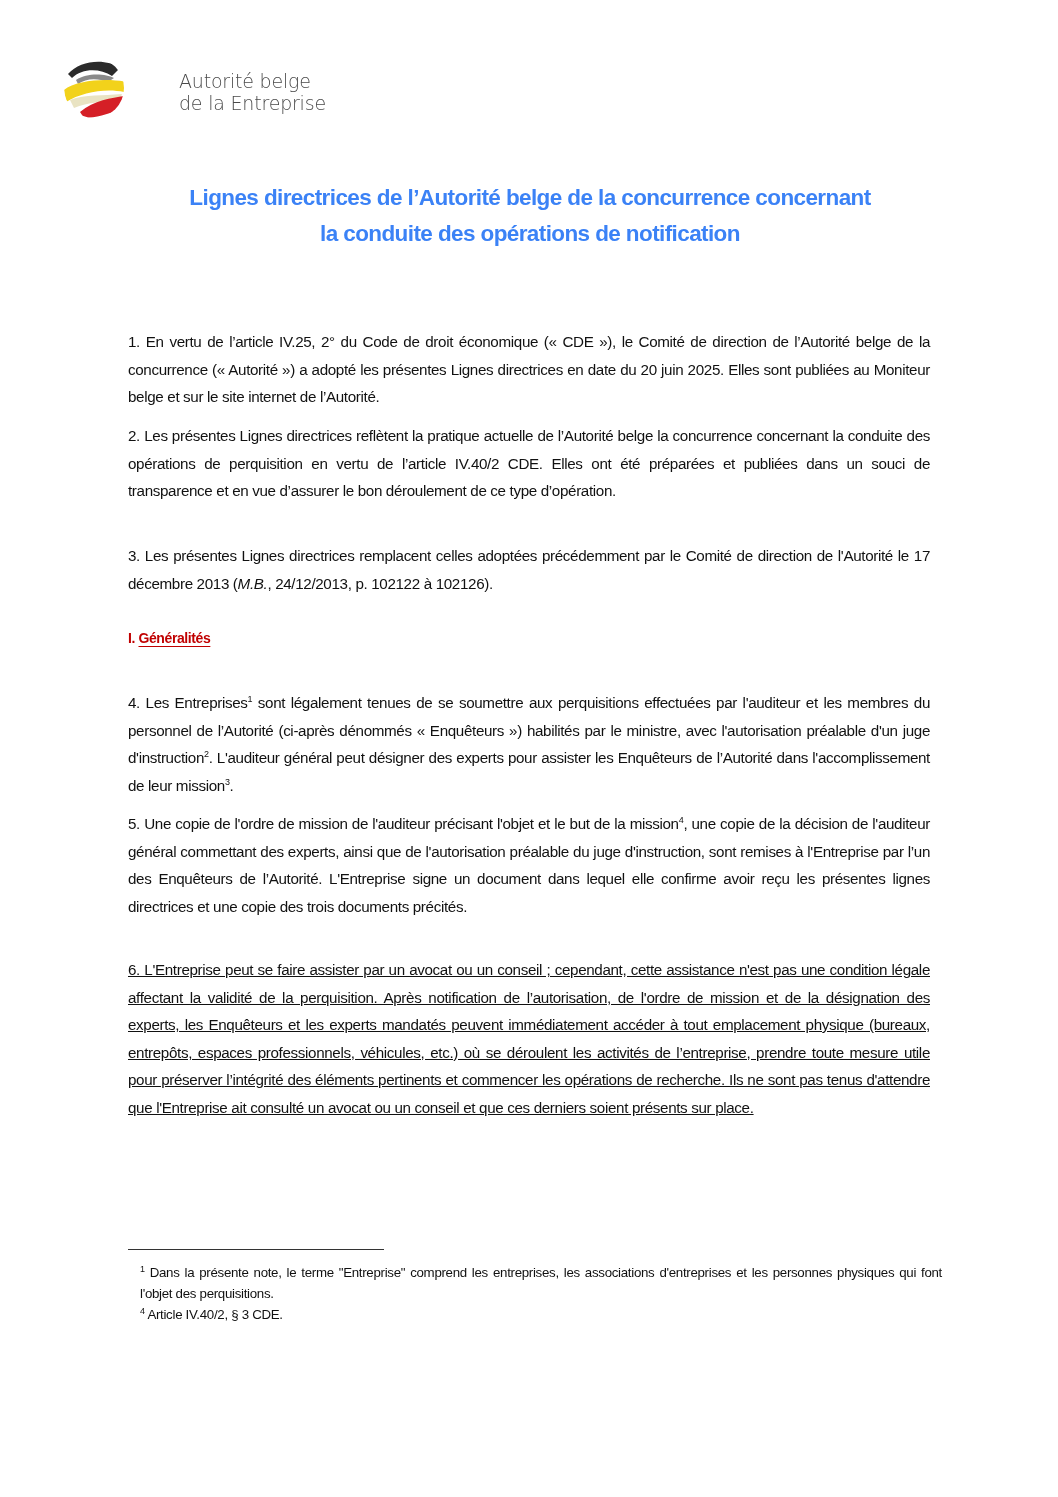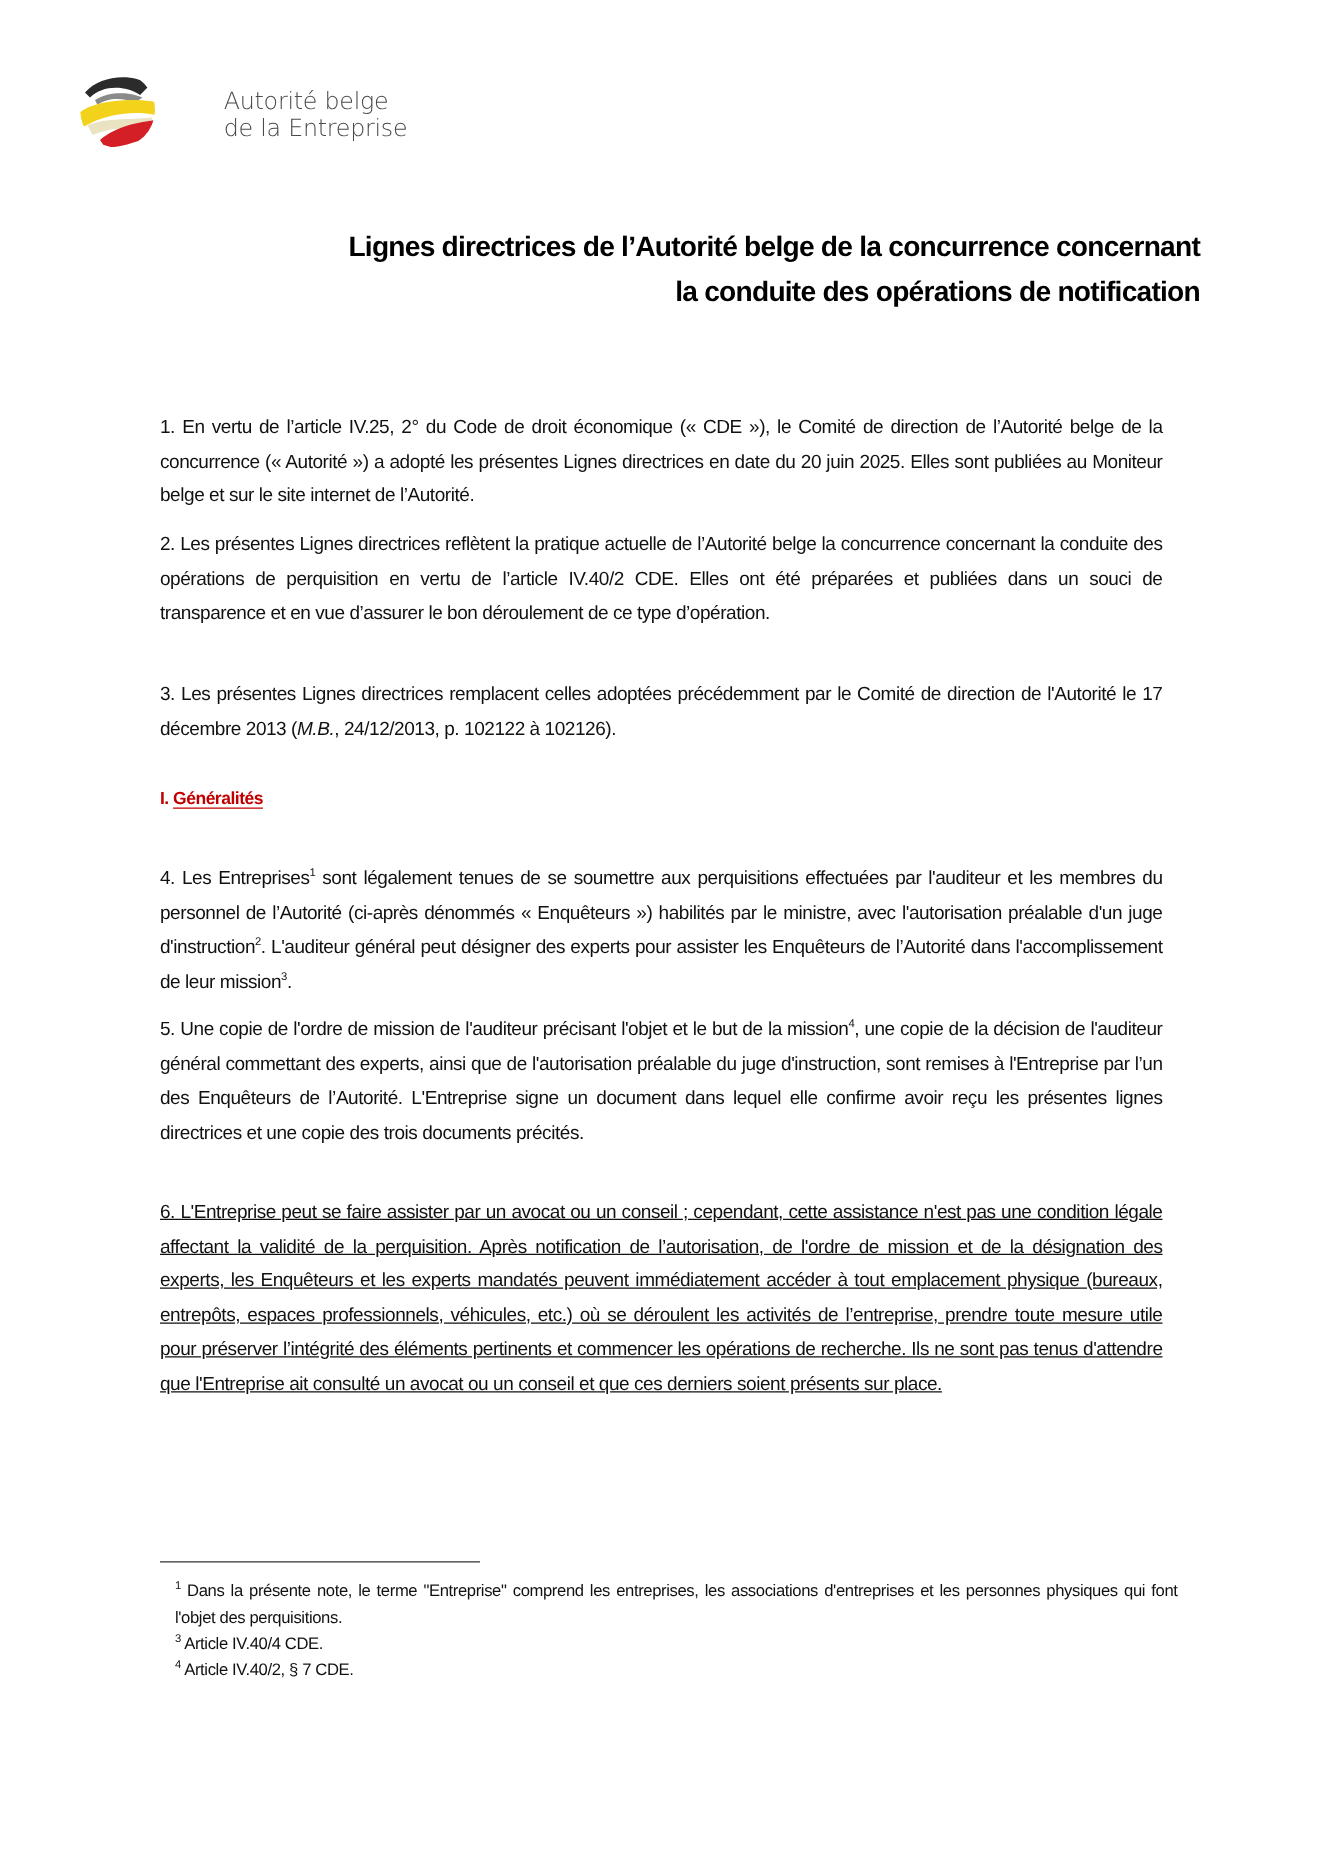--- a/index.html
+++ b/index.html
@@ -2,22 +2,22 @@
 <html><head>
 <meta charset="utf-8">
 <style>
   html, body { margin: 0; padding: 0; background: #ffffff; }
   body { width: 1058px; height: 1497px; position: relative; overflow: hidden;
          font-family: "Liberation Sans Narrow", "Liberation Sans", sans-serif; color: #1a1a1a; }
   .logo { position: absolute; left: 62px; top: 54px; width: 290px; height: 72px; }
   .logo-mark { position: absolute; left: 0; top: 2px; width: 64px; height: 64px; }
   .logo-text { position: absolute; left: 73px; top: 16px; font-family: "DejaVu Sans", sans-serif;
                font-weight: 300; font-size: 19px; line-height: 22px; color: #4a4a4a; letter-spacing: -0.2px; margin-left: 44px; }
-  .title { position: absolute; left: 100px; top: 180px; width: 860px; text-align: right;
-           color: #000000; font-family: "Liberation Sans", sans-serif; font-weight: bold;
+  .title { position: absolute; left: 100px; top: 180px; width: 860px; text-align: center;
+           color: #3b82f6; font-family: "Liberation Sans", sans-serif; font-weight: bold;
            font-size: 22.5px; line-height: 36px; letter-spacing: -0.6px; }
   .body { position: absolute; left: 128px; width: 802px; font-family: "Liberation Sans", sans-serif;
           font-size: 15.2px; line-height: 27.5px; text-align: justify; letter-spacing: -0.35px; color: #111; }
   .p1 { top: 328px; } .p2 { top: 422px; } .p3 { top: 542px; }
   .p4 { top: 689px; } .p5 { top: 810px; } .p6 { top: 956px; text-decoration: underline; }
   .heading { position: absolute; left: 128px; top: 630px; color: #c00000;
              font-family: "Liberation Sans", sans-serif; font-weight: bold; font-size: 14px; letter-spacing: -0.4px; }
   .heading .u { text-decoration: underline; text-underline-offset: 3px; }
   sup { font-size: 9px; line-height: 0; vertical-align: super; }
   .fn-rule { position: absolute; left: 128px; top: 1249px; width: 256px; height: 1px; background: #333; }
@@ -65,15 +65,14 @@
 <p class="body p4" style="margin:0"><span>4. Les Entreprises</span><sup>1</sup><span> sont légalement tenues de se soumettre aux perquisitions effectuées par l'auditeur et les membres du personnel de l’Autorité (ci-après dénommés « Enquêteurs ») habilités par le ministre, avec l'autorisation préalable d'un juge d'instruction</span><sup>2</sup><span>. L'auditeur général peut désigner des experts pour assister les Enquêteurs de l’Autorité dans l'accomplissement de leur mission</span><sup>3</sup><span>.</span></p>
 
 <p class="body p5" style="margin:0"><span>5. Une copie de l'ordre de mission de l'auditeur précisant l'objet et le but de la mission</span><sup>4</sup><span>, une copie de la décision de l'auditeur général commettant des experts, ainsi que de l'autorisation préalable du juge d'instruction, sont remises à l'Entreprise par l’un des Enquêteurs de l’Autorité. L'Entreprise signe un document dans lequel elle confirme avoir reçu les présentes lignes directrices et une copie des trois documents précités.</span></p>
 
 <p class="body p6" style="margin:0">6. L'Entreprise peut se faire assister par un avocat ou un conseil ; cependant, cette assistance n'est pas une condition légale affectant la validité de la perquisition. Après notification de l’autorisation, de l'ordre de mission et de la désignation des experts, les Enquêteurs et les experts mandatés peuvent immédiatement accéder à tout emplacement physique (bureaux, entrepôts, espaces professionnels, véhicules, etc.) où se déroulent les activités de l’entreprise, prendre toute mesure utile pour préserver l’intégrité des éléments pertinents et commencer les opérations de recherche. Ils ne sont pas tenus d'attendre que l'Entreprise ait consulté un avocat ou un conseil et que ces derniers soient présents sur place.</p>
 
 <div class="fn-rule"></div>
 
 <div class="footnotes">
   <p class="fn"><sup>1</sup><span> Dans la présente note, le terme "Entreprise" comprend les entreprises, les associations d'entreprises et les personnes physiques qui font l'objet des perquisitions.</span></p>
-  <p class="fn"><sup>3</sup><span> Article IV.40/4 CDE.</span></p>
-  <p class="fn"><sup>4</sup><span> Article IV.40/2, § 7 CDE.</span></p>
+  <p class="fn"><sup>4</sup><span> Article IV.40/2, § 3 CDE.</span></p>
 </div>
 
 </body></html>

